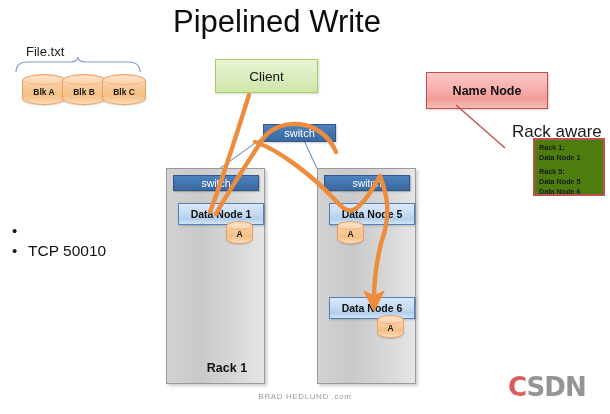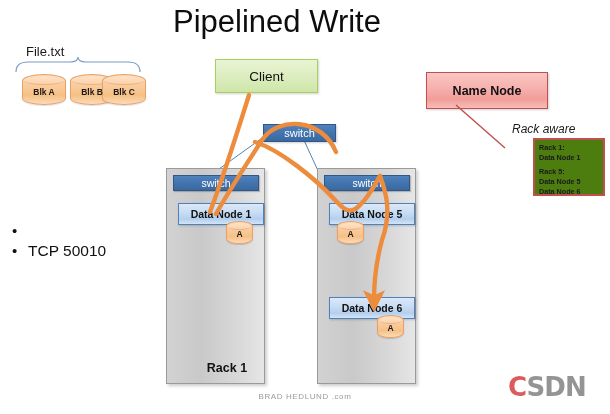--- a/index.html
+++ b/index.html
@@ -49,21 +49,21 @@
     left: 1px; right: 1px; top: 1px; height: 9px;
     border-radius: 50%;
     background: linear-gradient(to bottom, #fde3c6, #fbd2ac);
     border-bottom: 1px solid #eeb183;
     box-sizing: border-box;
     pointer-events: none;
   }
   .cyl span { position: relative; z-index: 2; margin-top: 4px; text-align: right; }
 
   #blkA { left: 22px; top: 74px; }
-  #blkB { left: 62px; top: 74px; margin-left: 8px; }
+  #blkB { left: 62px; top: 74px; }
   #blkC { left: 102px; top: 74px; }
 
   
   #client {
     left: 215px; top: 59px; width: 103px; height: 34px;
     background: linear-gradient(to bottom, #e9f4d4 0%, #dcedc0 50%, #cfe6a8 100%);
     border: 1px solid #a9cf5c;
     box-sizing: border-box;
     display: flex; align-items: center; justify-content: center;
     font-size: 13.5px; color: #111;
@@ -77,21 +77,21 @@
     border: 1px solid #c0504d;
     box-sizing: border-box;
     display: flex; align-items: center; justify-content: center;
     font-size: 12.5px; font-weight: bold; color: #111;
     box-shadow: 1px 1px 2px rgba(0,0,0,0.18);
   }
 
   
   #rackaware-label {
     left: 512px; top: 122px;
-    font-size: 12px; color: #1a1a1a; font-style: italic;
+    font-size: 17px; color: #1a1a1a;
   }
   #rackaware-box {
     left: 533px; top: 138px; width: 72px; height: 58px;
     border: 2px solid #c0504d;
     box-sizing: border-box;
     background: #4d7c0f;
     padding: 3px 0 0 4px;
     font-size: 7.2px; font-weight: bold; color: #1a1a1a;
     line-height: 1.35;
   }

